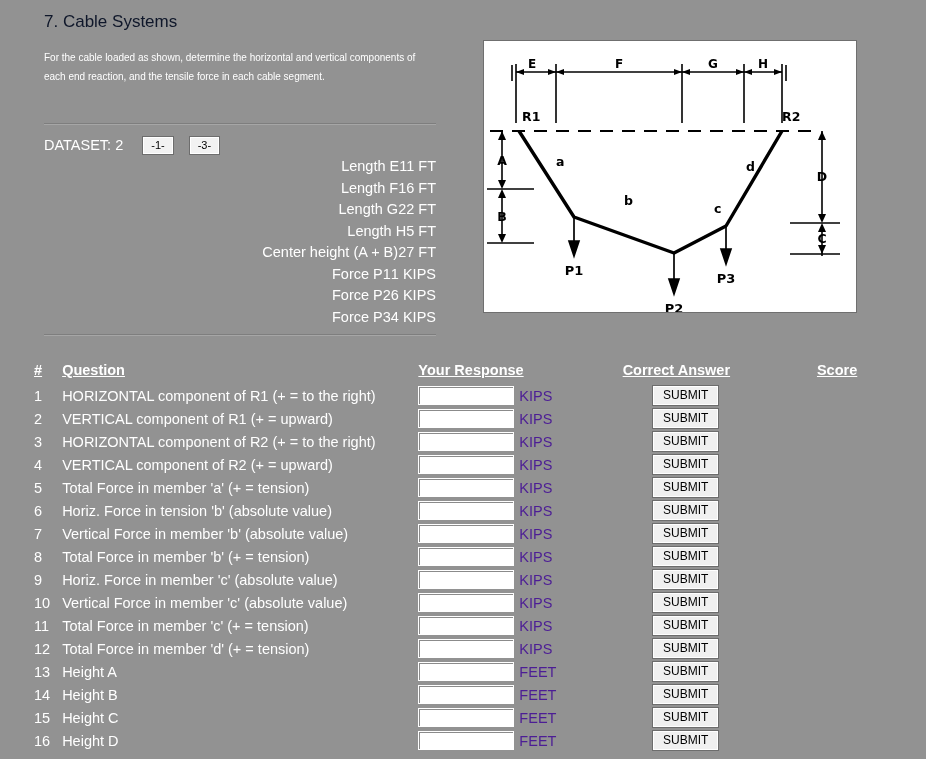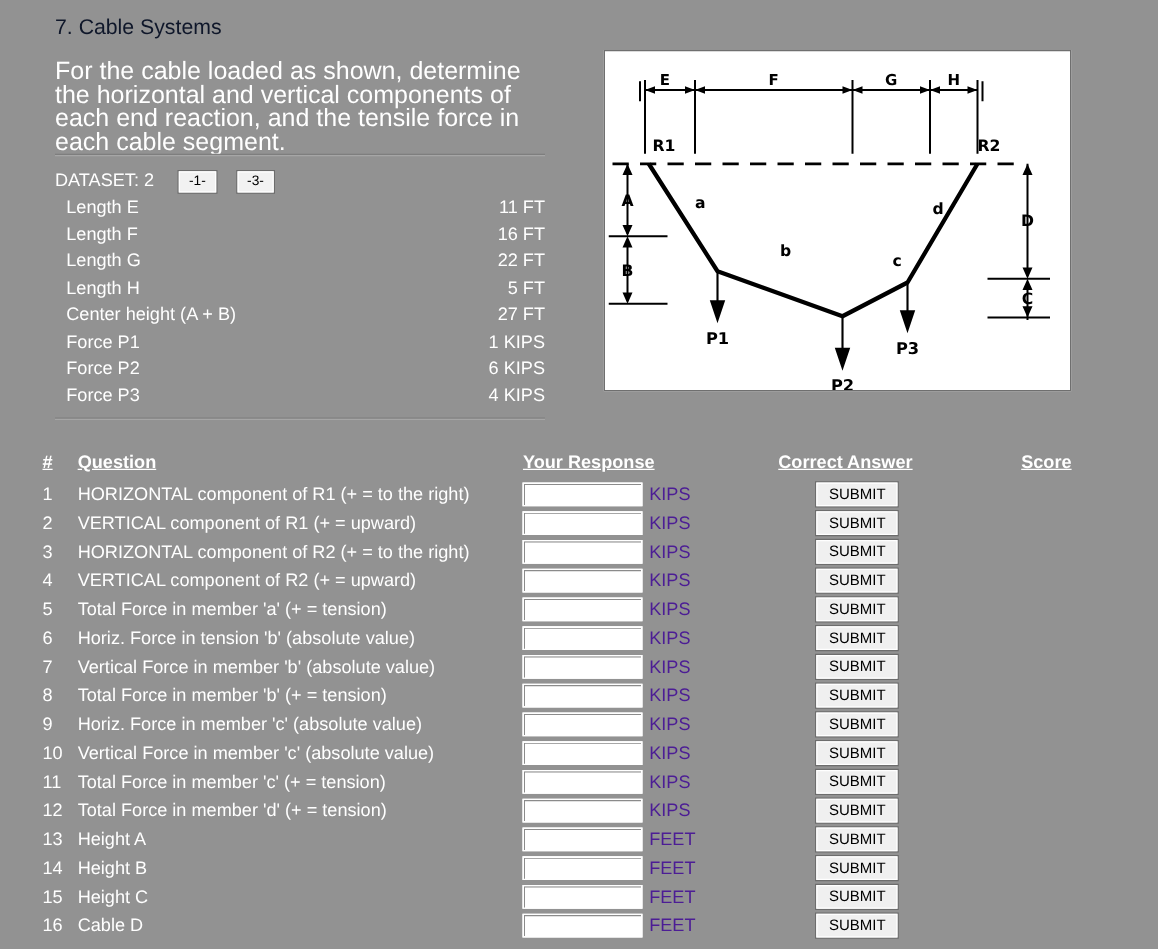--- a/index.html
+++ b/index.html
@@ -23,21 +23,21 @@
     top: 12px;
     width: 400px;
   }
   .section-title {
     font-size: 17px;
     color: #0f172a;
     margin: 0 0 16px 0;
     font-weight: normal;
   }
   .prompt {
-    font-size: 20px;
+    font-size: 10px;
     line-height: 19px;
     width: 382px;
     margin: 0;
   }
   .hrule {
     border: none;
     border-top: 1px solid #7e7e7e;
     border-bottom: 1px solid #a6a6a6;
     height: 0;
     margin: 0;
@@ -65,21 +65,21 @@
     background: #f2f2f2;
     border: 1px solid #ffffff;
     box-shadow: 0 0 0 1px #6d6d6d;
     padding: 1px 7px 2px 7px;
     margin-right: 17px;
     line-height: 12px;
     cursor: pointer;
   }
   .ds-row {
     display: flex;
-    justify-content: space-between;
+    justify-content: flex-end;
     padding-left: 9px;
     line-height: 21.5px;
   }
   .ds-val { text-align: right; }
 
   
   #diagram-panel {
     position: absolute;
     left: 483px;
     top: 40px;
@@ -497,21 +497,21 @@
           <div class="resp-cell">
             <input class="resp-input" type="text" value="" style="">
             <span class="unit">FEET</span>
           </div>
         </td>
         <td class="col-ans"><button class="submit-btn">SUBMIT</button></td>
         <td class="col-score"></td>
       </tr>
       <tr>
         <td class="col-num">16</td>
-        <td class="col-q">Cable D</td>
+        <td class="col-q">Height D</td>
         <td class="col-resp">
           <div class="resp-cell">
             <input class="resp-input" type="text" value="" style="">
             <span class="unit">FEET</span>
           </div>
         </td>
         <td class="col-ans"><button class="submit-btn">SUBMIT</button></td>
         <td class="col-score"></td>
       </tr>
     </tbody>

